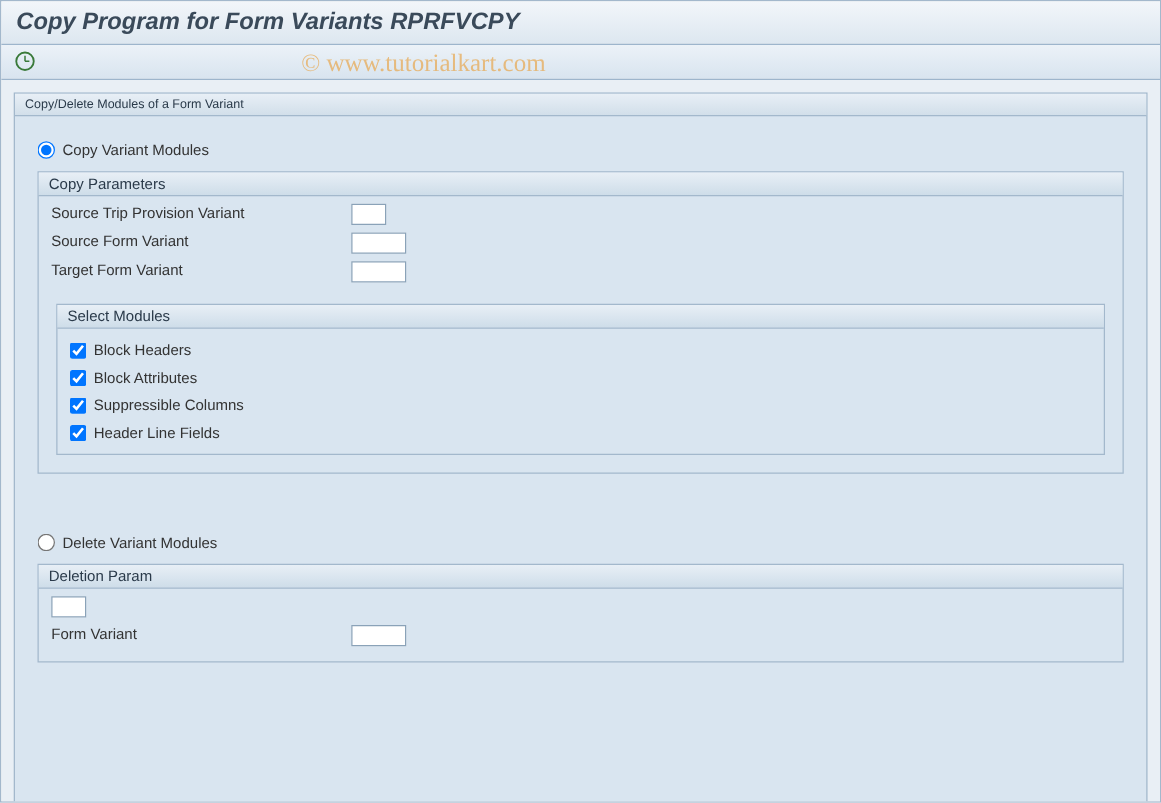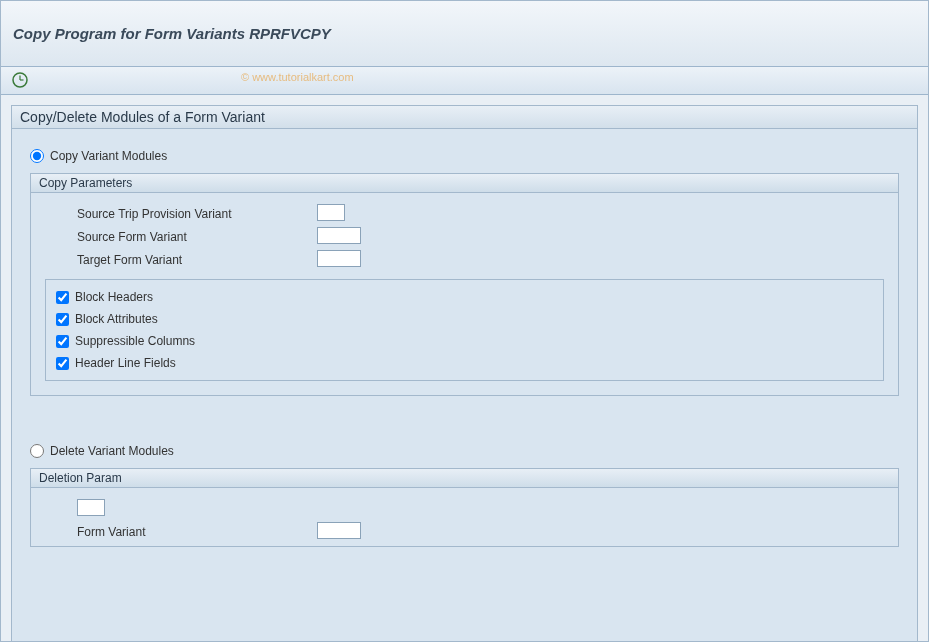--- a/index.html
+++ b/index.html
@@ -13,65 +13,65 @@
       background: #f5f5f5;
       color: #333;
       width: 929px;
       height: 642px;
       overflow: hidden;
       border: 1px solid #a3b8cc;
     }
     .title-bar {
       background: linear-gradient(to bottom, #f2f6fa 0%, #dde7f0 100%);
       border-bottom: 1px solid #9db5cc;
-      padding: 24px 12px;
+      padding: 6px 12px;
       font-style: italic;
       font-weight: bold;
-      font-size: 15px;
+      font-size: 19px;
       color: #3a4a5a;
     }
     .toolbar {
       background: linear-gradient(to bottom, #ecf2f8 0%, #d8e4ef 100%);
       border-bottom: 1px solid #9db5cc;
       padding: 4px 10px;
       height: 28px;
       position: relative;
     }
     .toolbar-icon {
       display: inline-block;
       width: 18px;
       height: 18px;
       cursor: pointer;
     }
     .watermark {
       position: absolute;
       top: 4px;
       left: 240px;
       color: #e8a74e;
-      font-size: 11px;
-      font-family: Liberation Sans, sans-serif;
+      font-size: 20px;
+      font-family: Liberation Serif, serif;
       opacity: 0.7;
       pointer-events: none;
     }
     .content {
       background: #e9eff5;
       padding: 10px;
       height: calc(100% - 58px);
     }
     .groupbox {
       border: 1px solid #a3b8cc;
       background: #d9e5f0;
       position: relative;
       margin-bottom: 10px;
     }
     .groupbox-title {
       background: linear-gradient(to bottom, #e8eff6 0%, #d2dfea 100%);
       border-bottom: 1px solid #a3b8cc;
       padding: 3px 8px;
-      font-size: 14px;
+      font-size: 10px;
       color: #2a3a4a;
     }
     .groupbox-body {
       padding: 12px 18px;
     }
     .outer-group {
       height: 580px;
     }
     .radio-row {
       display: flex;
@@ -93,24 +93,23 @@
       border-bottom: 1px solid #a3b8cc;
       padding: 2px 8px;
       font-size: 12px;
       color: #2a3a4a;
     }
     .inner-group-body {
       padding: 6px 10px;
     }
     .field-row {
       display: flex;
-      align-items: flex-end;
+      align-items: flex-start;
       height: 22px;
       margin-bottom: 1px;
-      margin-left: 36px;
     }
     .field-label {
       width: 240px;
       font-size: 12px;
     }
     .field-input {
       border: 1px solid #8aa2b8;
       background: #fff;
       height: 17px;
       width: 28px;
@@ -180,20 +179,21 @@
           <div class="field-row">
             <span class="field-label">Source Form Variant</span>
             <input class="field-input wide" value="" style="">
           </div>
           <div class="field-row">
             <span class="field-label">Target Form Variant</span>
             <input class="field-input wide" value="" style="">
           </div>
 
           <div class="nested-group">
+            <div class="inner-group-title">Select Modules</div>
             <div class="nested-group-body">
               <div class="check-row">
                 <input type="checkbox" checked="" style="">
                 <span>Block Headers</span>
               </div>
               <div class="check-row">
                 <input type="checkbox" checked="" style="">
                 <span>Block Attributes</span>
               </div>
               <div class="check-row">

